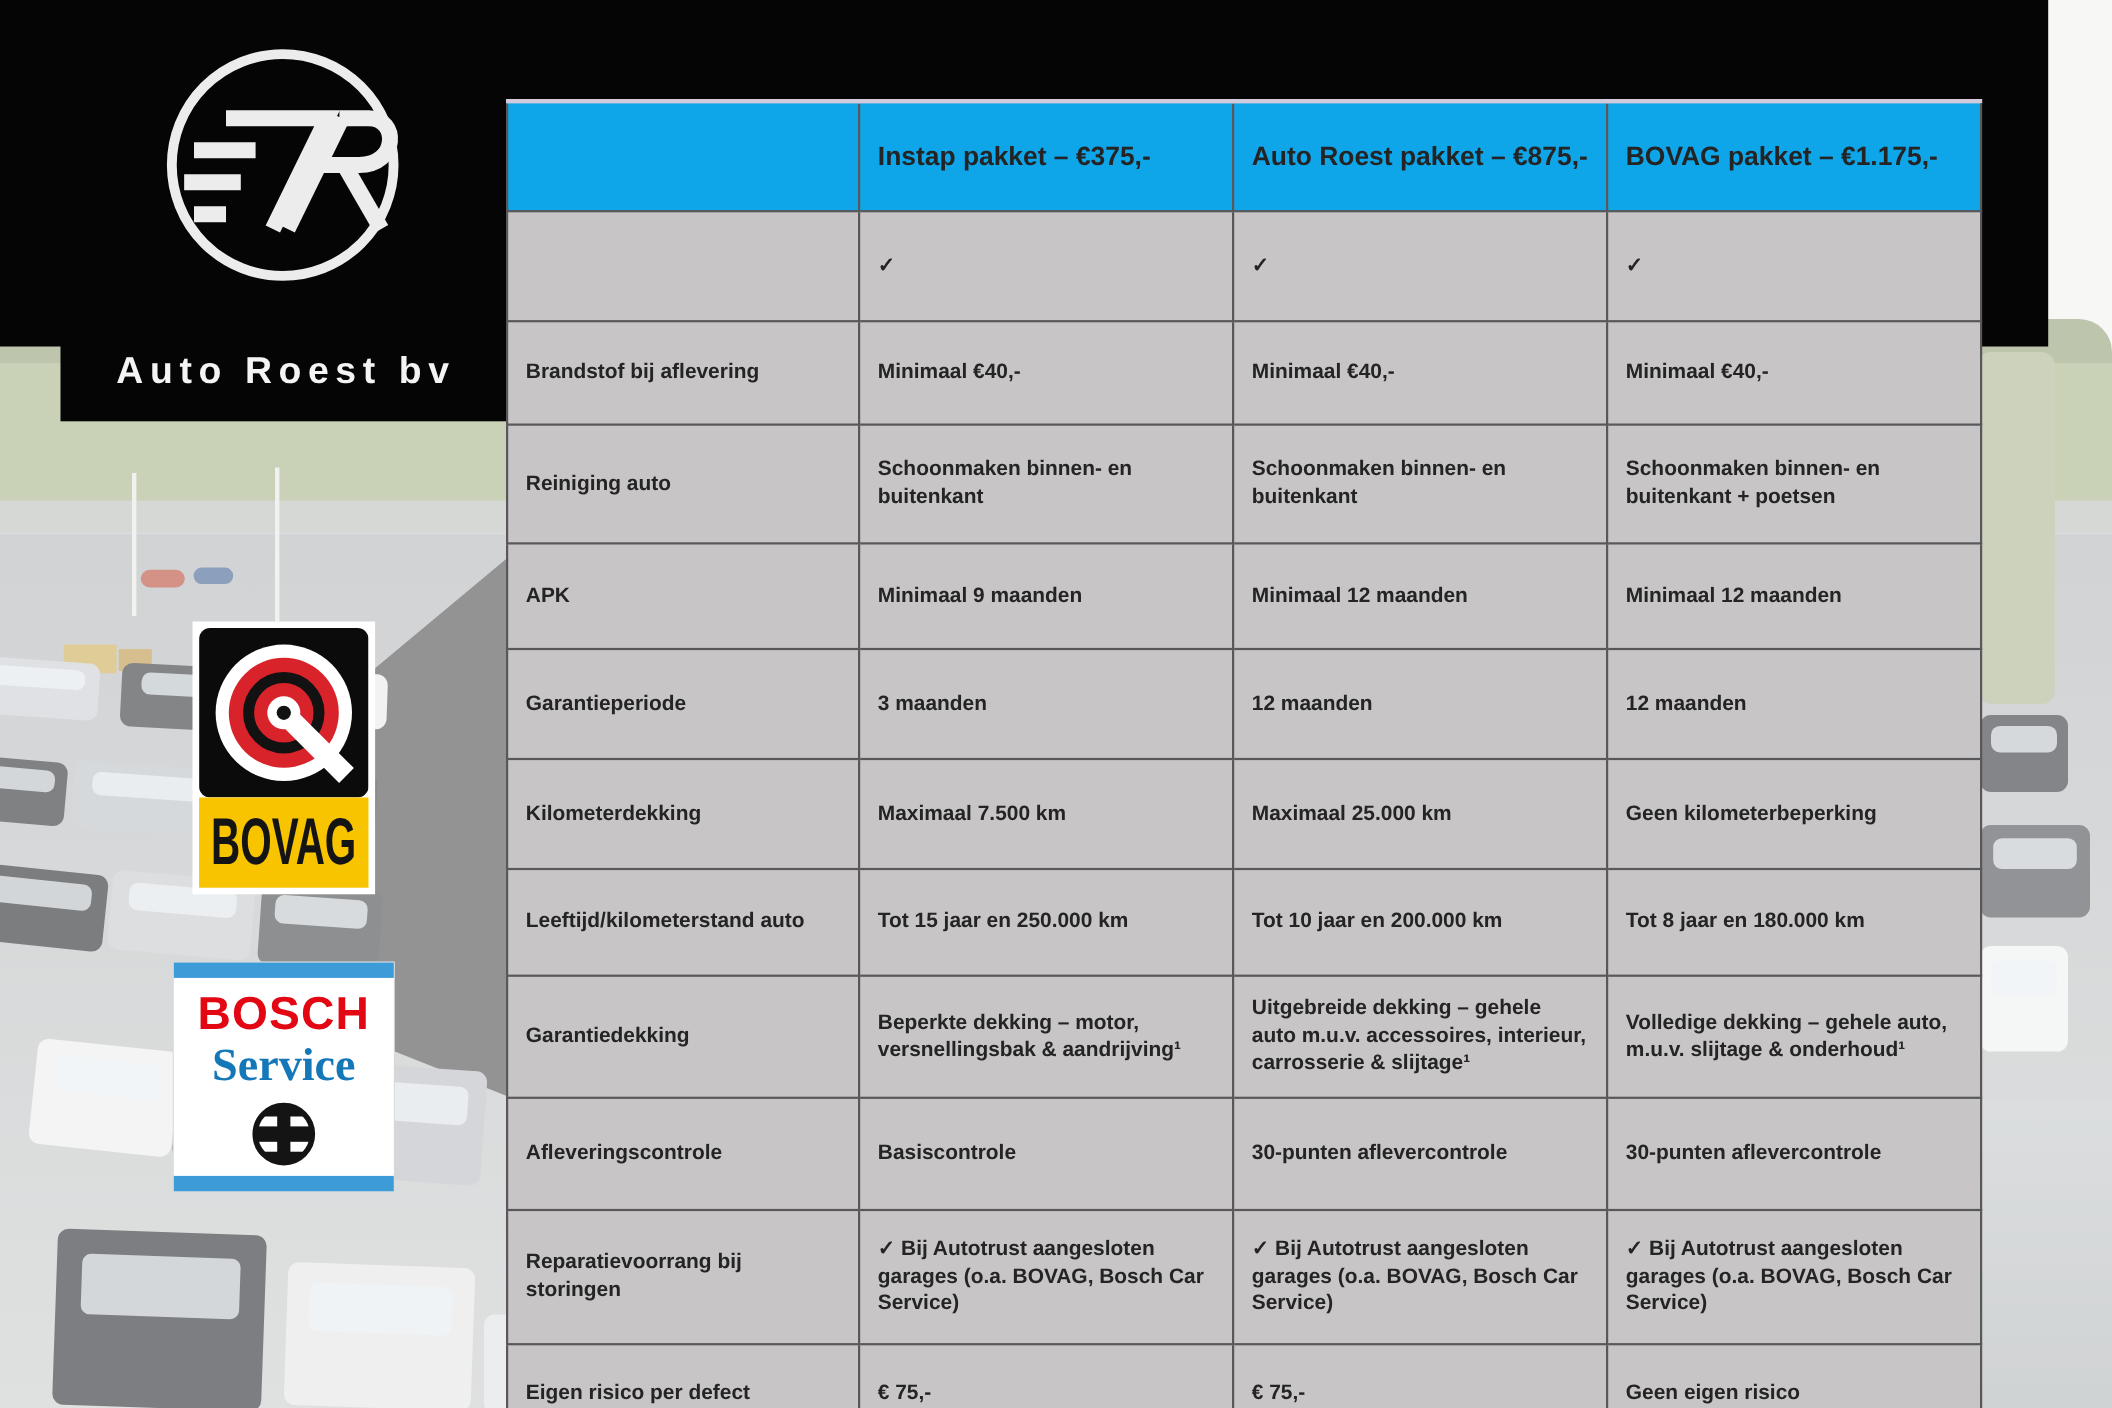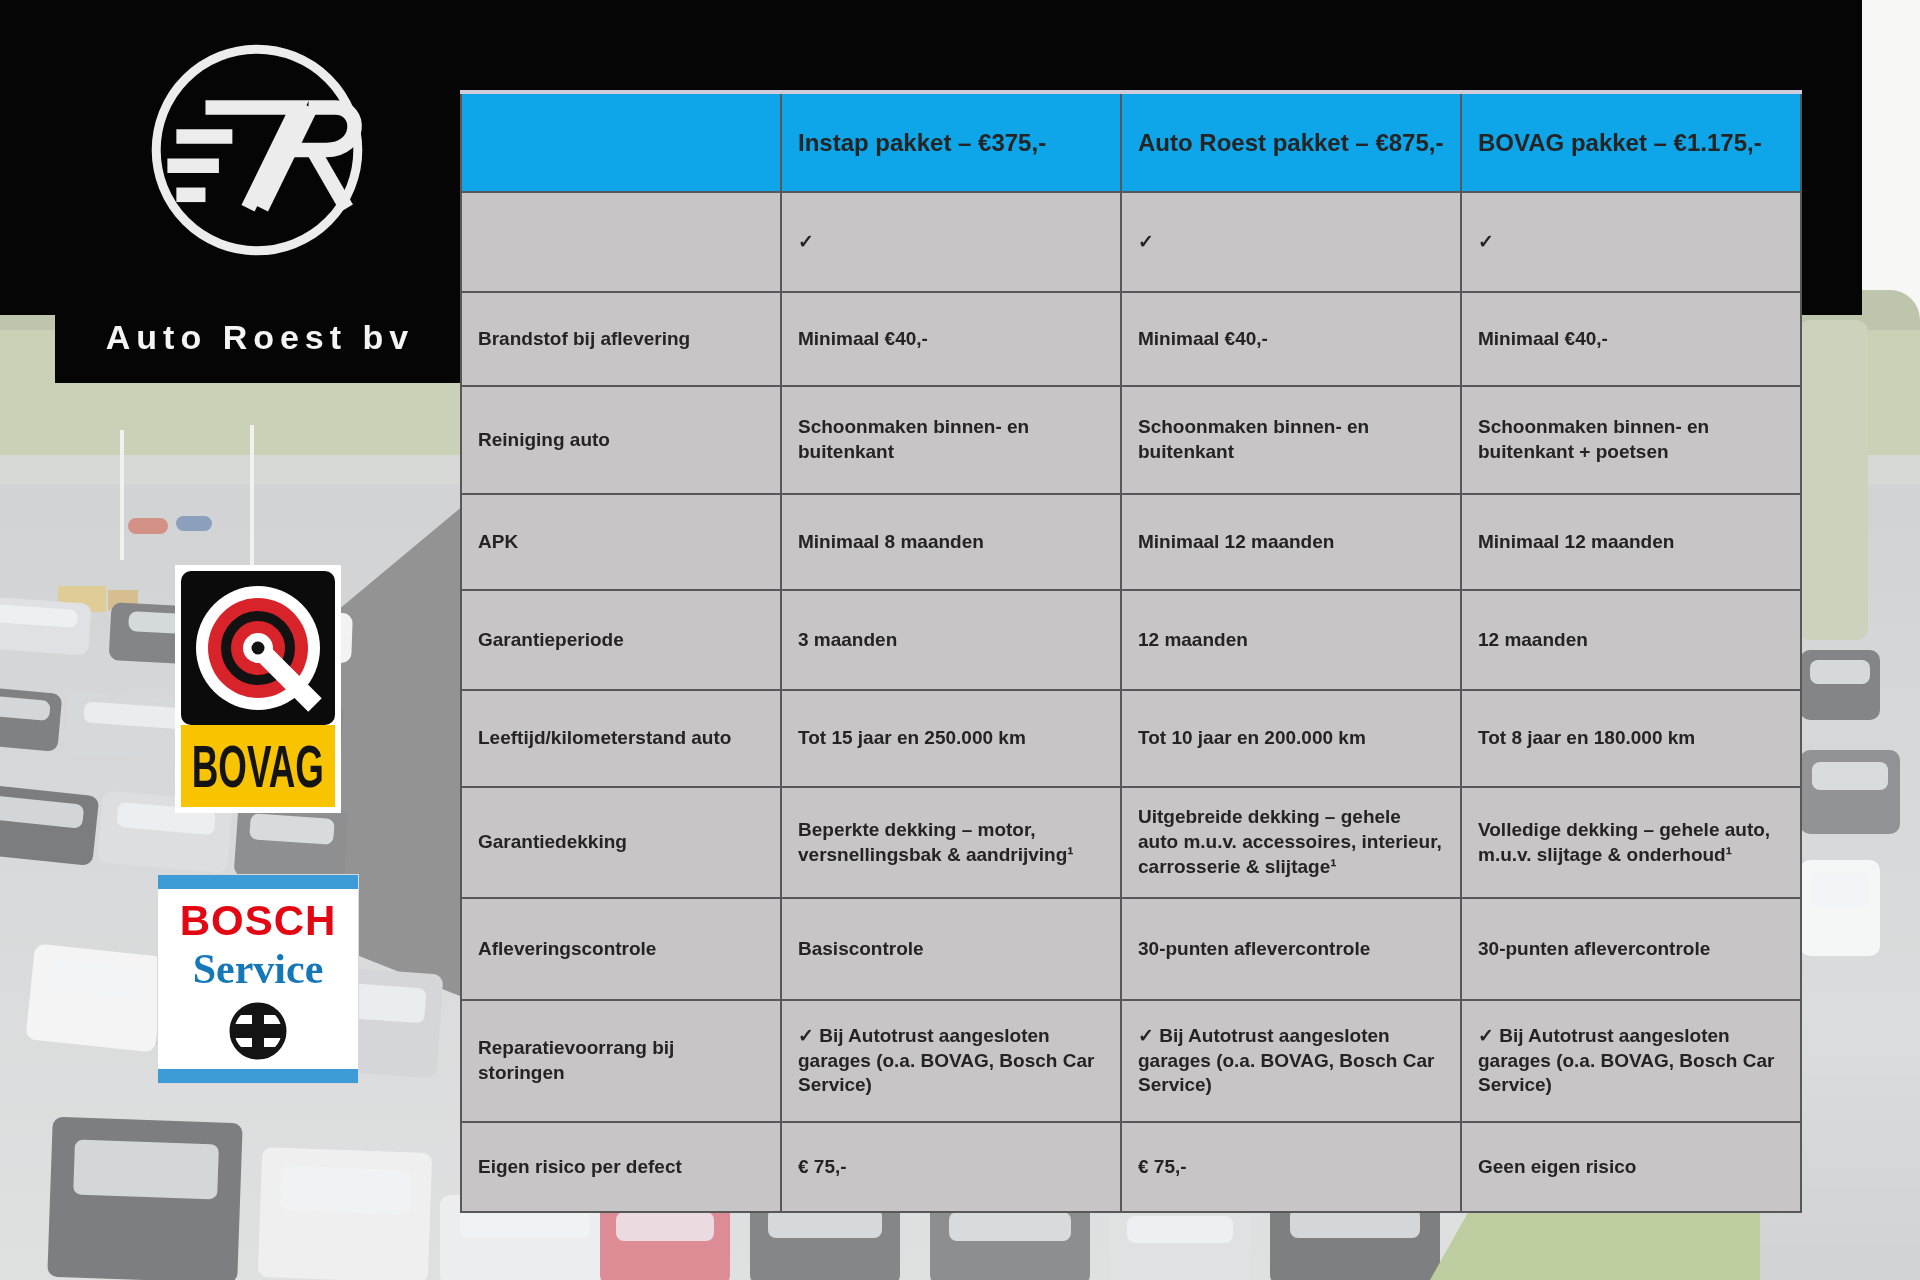--- a/index.html
+++ b/index.html
@@ -241,30 +241,36 @@
           <td>Minimaal €40,-</td>
         </tr>
         <tr class="r3">
           <td class="rowlab">Reiniging auto</td>
           <td>Schoonmaken binnen- en buitenkant</td>
           <td>Schoonmaken binnen- en buitenkant</td>
           <td>Schoonmaken binnen- en buitenkant + poetsen</td>
         </tr>
         <tr class="r4">
           <td class="rowlab">APK</td>
-          <td>Minimaal 8 maanden</td>
+          <td>Minimaal 9 maanden</td>
           <td>Minimaal 12 maanden</td>
           <td>Minimaal 12 maanden</td>
         </tr>
         <tr class="r5">
           <td class="rowlab">Garantieperiode</td>
           <td>3 maanden</td>
           <td>12 maanden</td>
           <td>12 maanden</td>
         </tr>
+        <tr class="r6">
+          <td class="rowlab">Kilometerdekking</td>
+          <td>Maximaal 7.500 km</td>
+          <td>Maximaal 25.000 km</td>
+          <td>Geen kilometerbeperking</td>
+        </tr>
         <tr class="r7">
           <td class="rowlab">Leeftijd/kilometerstand auto</td>
           <td>Tot 15 jaar en 250.000 km</td>
           <td>Tot 10 jaar en 200.000 km</td>
           <td>Tot 8 jaar en 180.000 km</td>
         </tr>
         <tr class="r8">
           <td class="rowlab">Garantiedekking</td>
           <td>Beperkte dekking – motor, versnellingsbak &amp; aandrijving¹</td>
           <td>Uitgebreide dekking – gehele auto m.u.v. accessoires, interieur, carrosserie &amp; slijtage¹</td>

